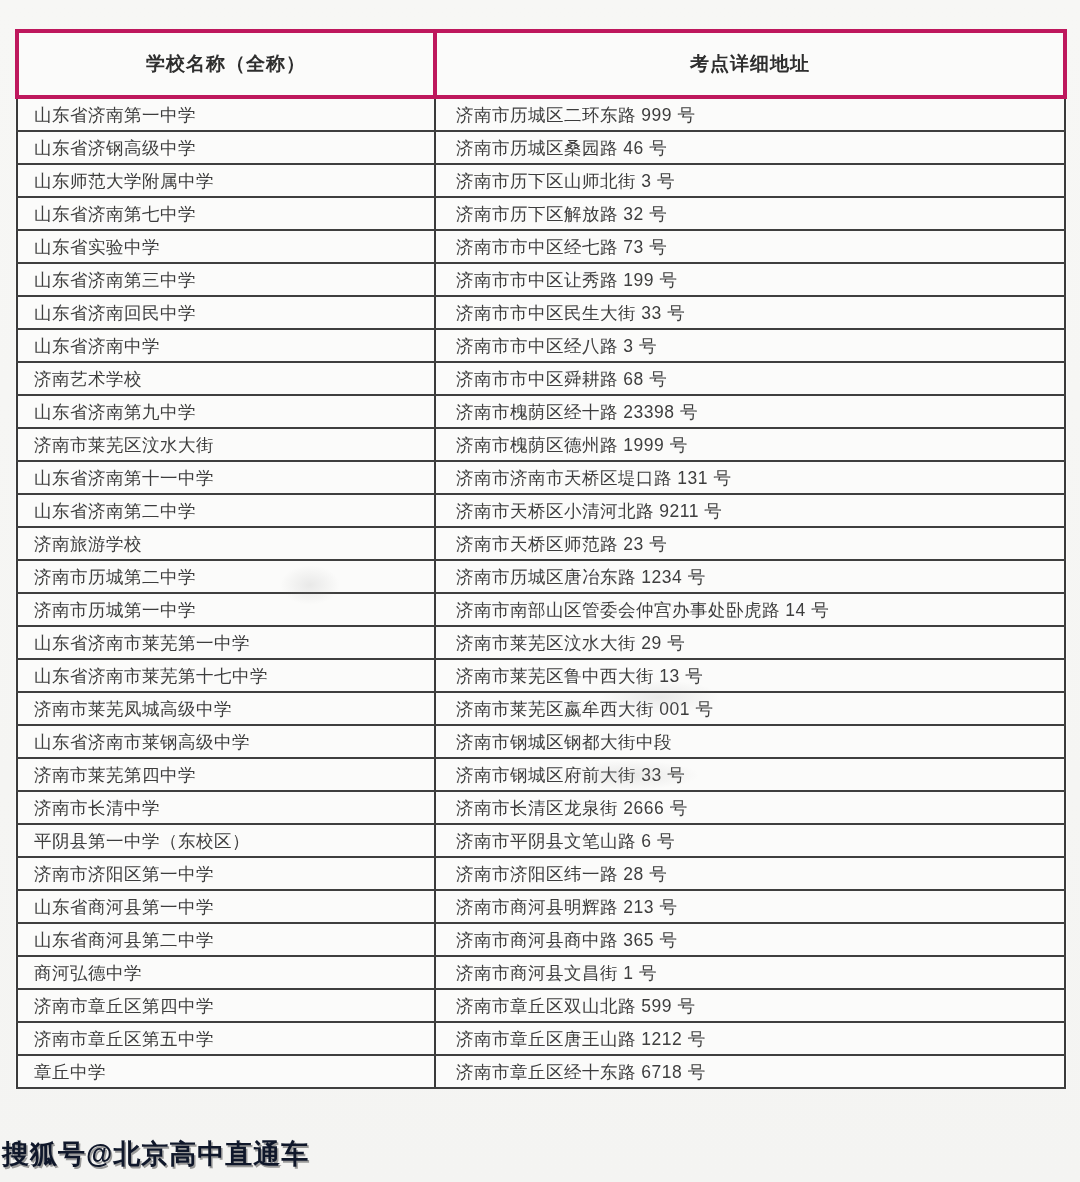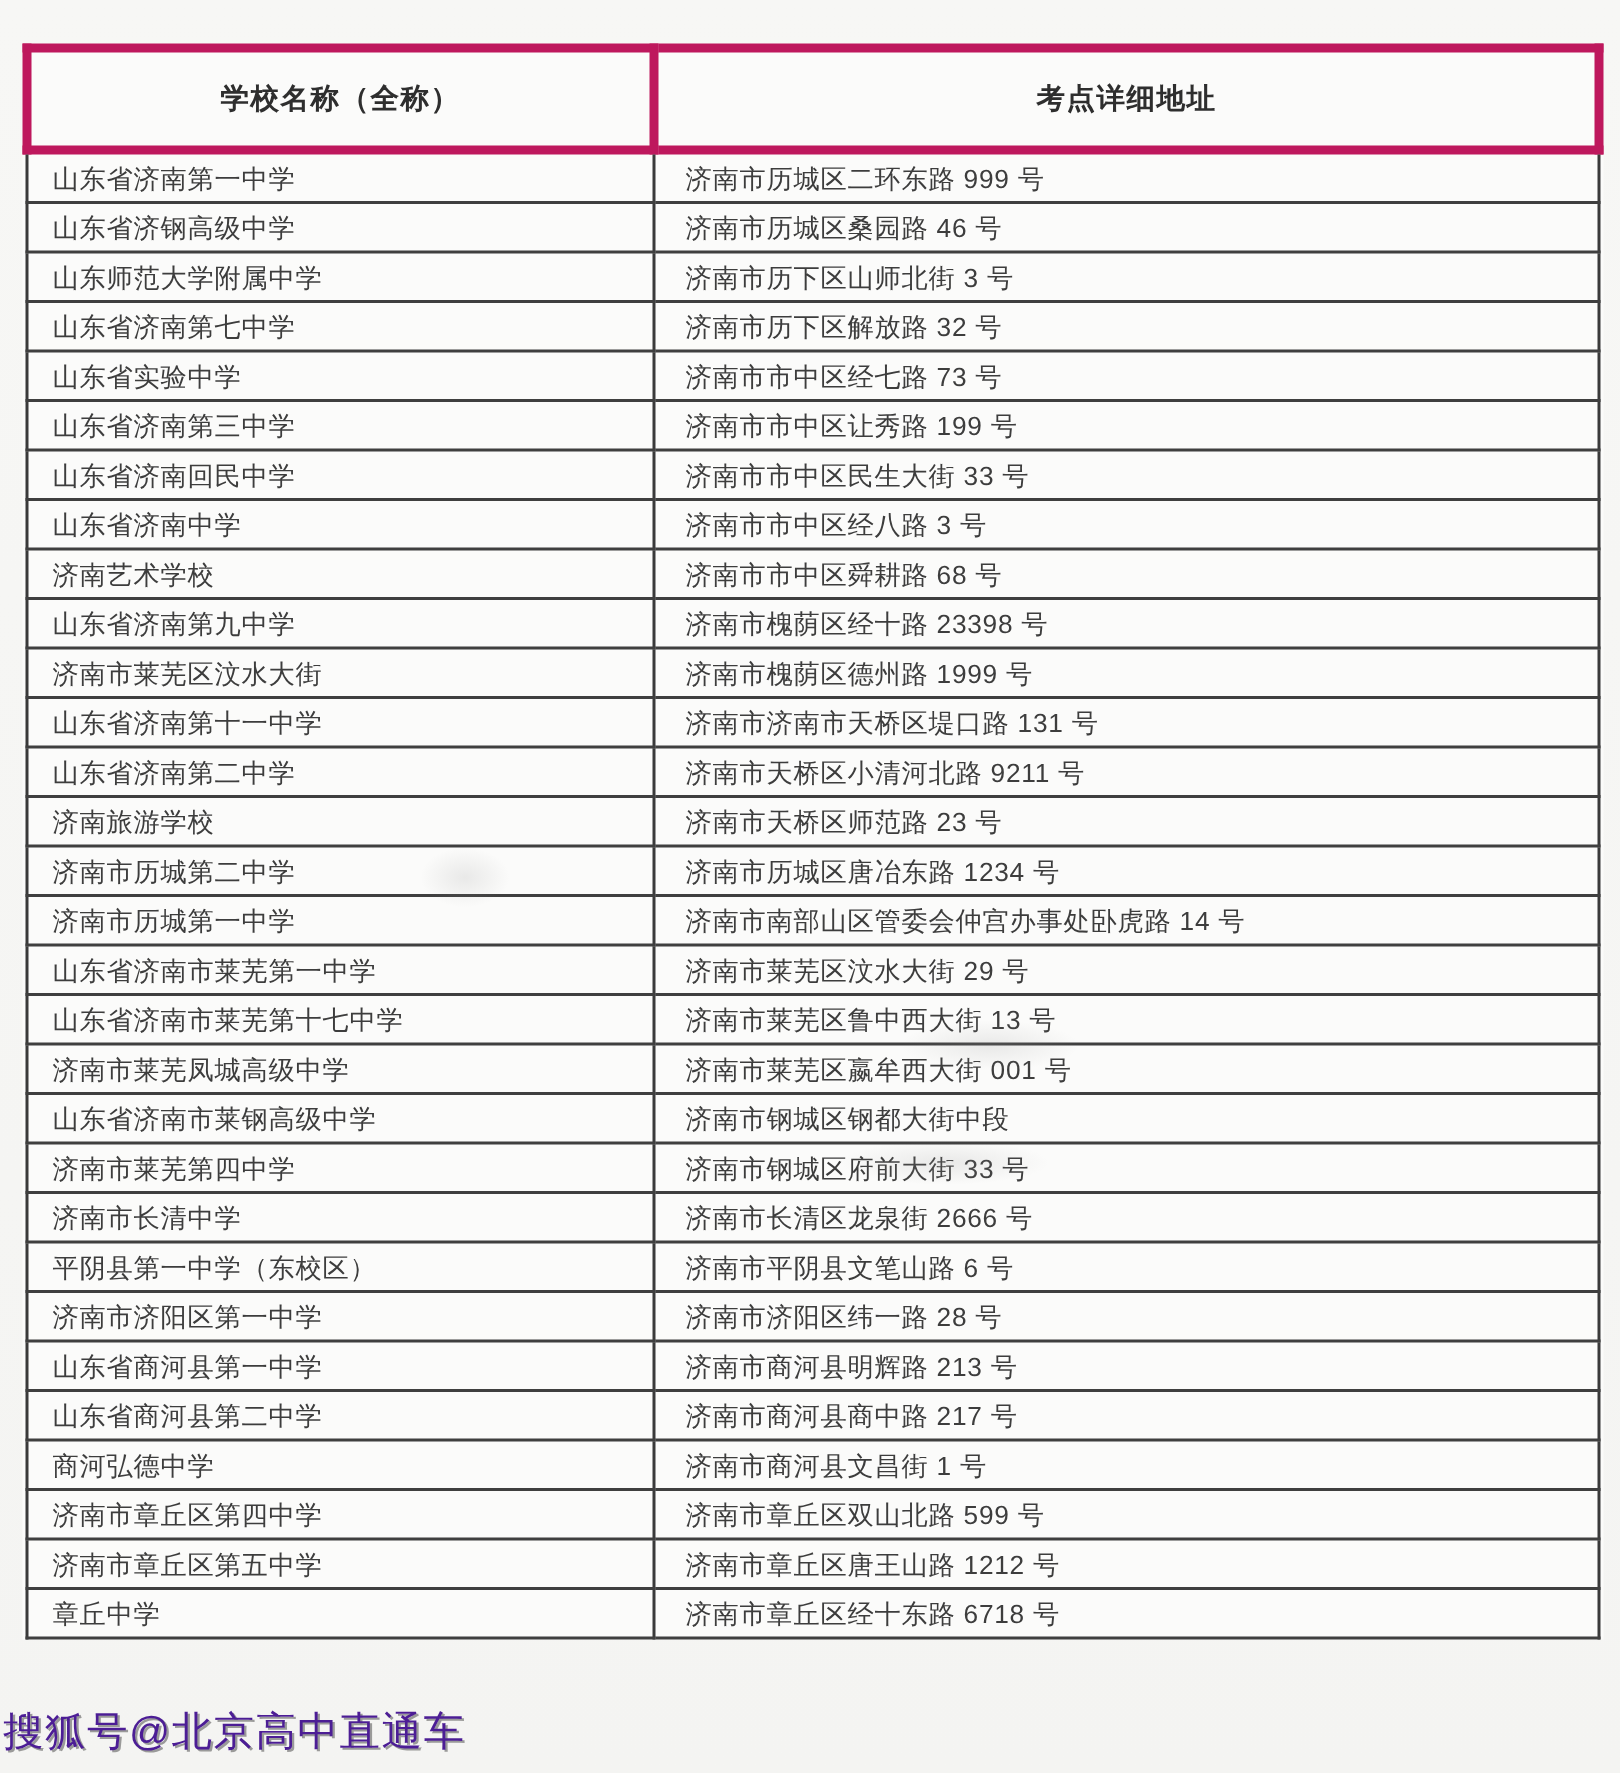--- a/index.html
+++ b/index.html
@@ -31,21 +31,21 @@
     top: 29px;
     width: 1048px;
     border-collapse: collapse;
     table-layout: fixed;
     background: #fbfbfa;
   }
   table.exam-table col.c-school { width: 418px; }
   table.exam-table col.c-addr   { width: 630px; }
   table.exam-table th {
     height: 60px;
-    border: 6px solid #be185d;
+    border: 4px solid #be185d;
     font-size: 19px;
     font-weight: 600;
     color: #2e2e2e;
     text-align: center;
     vertical-align: middle;
     background: #fbfbfa;
     letter-spacing: 1px;
   }
   table.exam-table td {
     height: 31px;
@@ -60,22 +60,22 @@
     white-space: nowrap;
     overflow: hidden;
     letter-spacing: 0.5px;
   }
   table.exam-table td.addr-cell { padding-left: 20px; }
   .watermark {
     position: absolute;
     left: 2px;
     top: 1136px;
     font-size: 27px;
-    font-weight: 400;
-    color: #4c1d95;
+    font-weight: 700;
+    color: #0f172a;
     letter-spacing: 1px;
     text-shadow: 1.5px 1.5px 0 rgba(80,80,80,0.55);
     white-space: nowrap;
   }
   
   .smudge {
     position: absolute;
     pointer-events: none;
     background: radial-gradient(ellipse at center, rgba(150,150,150,0.18), rgba(0,0,0,0) 70%);
     border-radius: 50%;
@@ -196,21 +196,21 @@
       <tr>
         <td>济南市济阳区第一中学</td>
         <td class="addr-cell">济南市济阳区纬一路 28 号</td>
       </tr>
       <tr>
         <td>山东省商河县第一中学</td>
         <td class="addr-cell">济南市商河县明辉路 213 号</td>
       </tr>
       <tr>
         <td>山东省商河县第二中学</td>
-        <td class="addr-cell">济南市商河县商中路 217 号</td>
+        <td class="addr-cell">济南市商河县商中路 365 号</td>
       </tr>
       <tr>
         <td>商河弘德中学</td>
         <td class="addr-cell">济南市商河县文昌街 1 号</td>
       </tr>
       <tr>
         <td>济南市章丘区第四中学</td>
         <td class="addr-cell">济南市章丘区双山北路 599 号</td>
       </tr>
       <tr>

